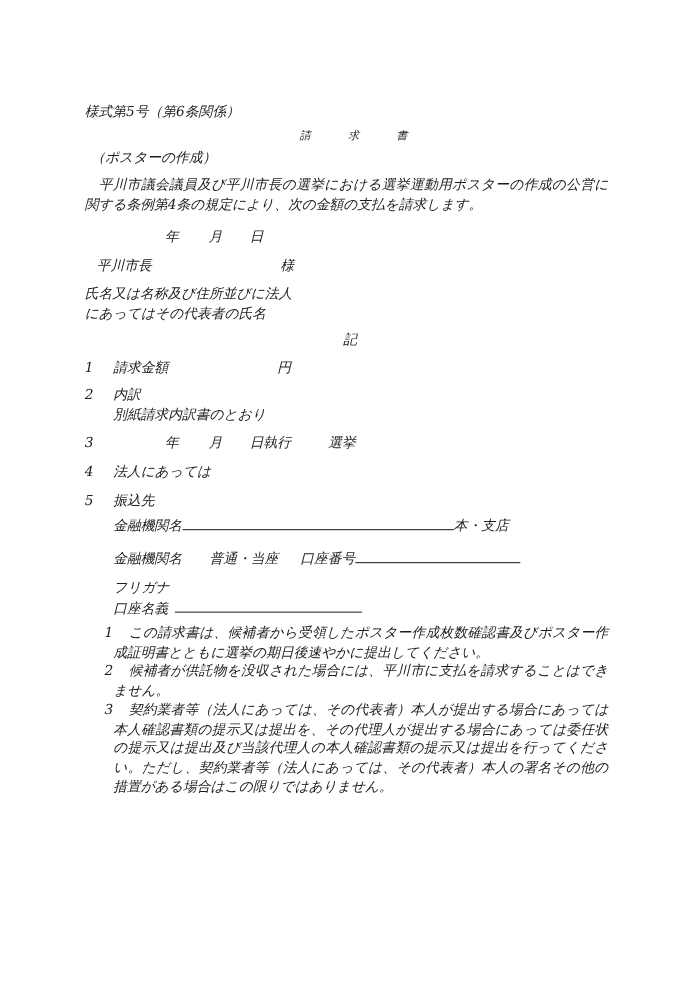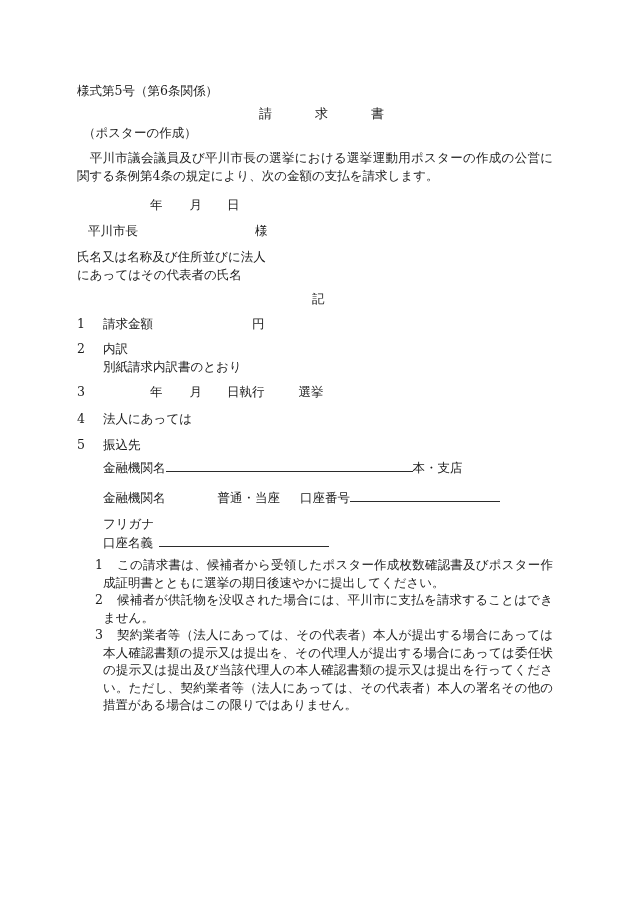--- a/index.html
+++ b/index.html
@@ -5,32 +5,32 @@
   html,body{margin:0;padding:0;background:#ffffff;}
   .page{
     position:relative;
     width:630px;height:903px;
     background:#ffffff;
     color:#1c1c1c;
     font-family:"DejaVu Serif","Liberation Serif",serif;
     font-size:12.5px;
     overflow:hidden;
   }
-  .content{position:absolute;left:77px;top:82px;width:476px;}
+  .content{position:absolute;left:77px;top:92px;width:476px;font-style:italic;}
   .line{line-height:18px;white-space:nowrap;}
   .para{line-height:18px;text-align:justify;text-justify:inter-character;}
-  .title{line-height:18px;text-align:center;padding-left:14px;font-size:13px;letter-spacing:1px;}
+  .title{line-height:18px;text-align:center;padding-left:14px;font-size:10px;letter-spacing:1px;}
   .subtitle{line-height:18px;text-align:left;padding-left:6px;}
   .mt1{margin-top:1px}.mt4{margin-top:4px}.mt5{margin-top:5px}.mt6{margin-top:6px}
   .mt7{margin-top:7px}.mt8{margin-top:8px}.mt9{margin-top:9px}.mt11{margin-top:11px}
   .item-no{display:inline-block;width:26px;}
   .indent-sub{margin-left:26px;}
   .ml73{margin-left:73px}.ml47{margin-left:47px}.ml27{margin-left:27px}.ml25{margin-left:25px}
   .ml34{margin-left:34px}.ml99{margin-left:99px}.ml117{margin-left:117px}.ml11{margin-left:11px}
-  .ml166{}.ml235{margin-left:235px}.ml52{margin-left:52px}.ml20{margin-left:20px}
+  .ml166{}.ml235{margin-left:235px}.ml52{margin-left:25px}.ml20{margin-left:20px}
   .ml6{margin-left:6px}
   .blank{display:inline-block;height:13px;border-bottom:1px solid #2b2b2b;vertical-align:baseline;}
   .w247{width:247px}.w150{width:150px}.w170{width:170px}
   .remarks-block{margin-top:4px;}
   .remark{position:relative;margin-left:26px;line-height:17.5px;text-align:justify;text-justify:inter-character;}
   .remark .r-no{position:absolute;left:-8px;top:0;}
   .remark .r-text{display:block;text-indent:14px;}
 </style>
 </head>
 <body>

